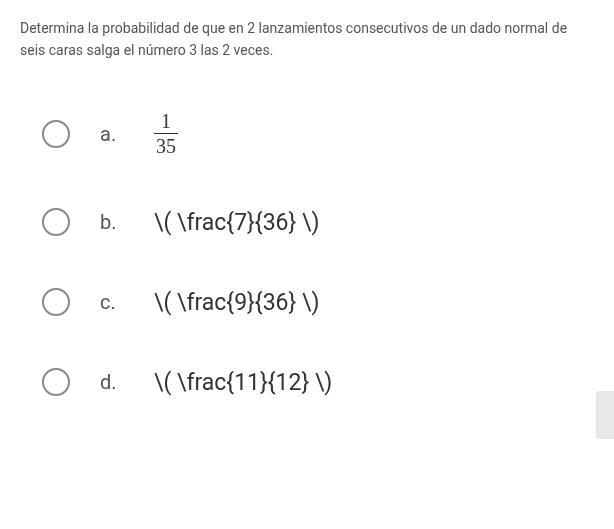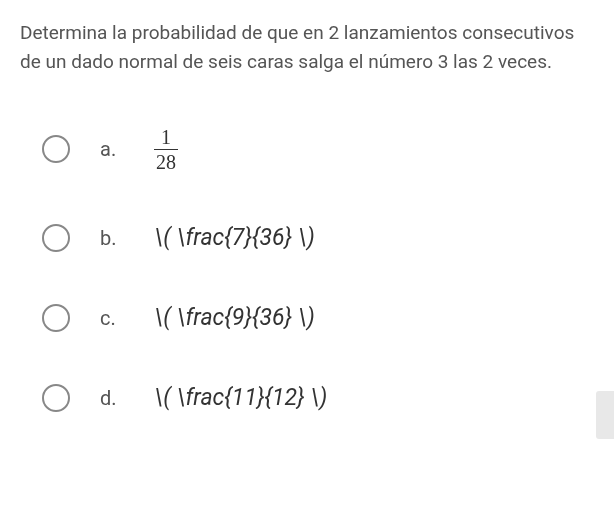--- a/index.html
+++ b/index.html
@@ -10,21 +10,21 @@
     body {
       font-family: -apple-system, BlinkMacSystemFont, 'Segoe UI', Roboto, sans-serif;
       background: #fff;
       width: 614px;
       height: 529px;
       padding: 18px 20px;
       color: #444;
       position: relative;
     }
     .question-text {
-      font-size: 19px;
+      font-size: 14px;
       line-height: 1.55;
       color: #555;
       margin-bottom: 50px;
     }
     .options {
       display: flex;
       flex-direction: column;
       gap: 52px;
       padding-left: 22px;
     }
@@ -65,21 +65,20 @@
       padding: 0 2px 2px 2px;
     }
     .fraction .den {
       border-top: 1.5px solid #333;
       padding: 2px 2px 0 2px;
     }
     .latex-text {
       font-family: -apple-system, BlinkMacSystemFont, 'Segoe UI', Roboto, sans-serif;
       font-size: 23px;
       color: #333;
-      font-style: italic;
     }
     .scroll-indicator {
       position: absolute;
       right: 0;
       bottom: 90px;
       width: 18px;
       height: 48px;
       background: #e8e8e8;
       border-radius: 3px 0 0 3px;
     }
@@ -90,21 +89,21 @@
 <div class="question-text">Determina la probabilidad de que en 2 lanzamientos consecutivos de un dado normal de seis caras salga el número 3 las 2 veces.</div>
 
 <div class="options">
 
   <div class="option-row">
     <div class="radio"></div>
     <span class="option-label">a.</span>
     <span class="option-content">
       <span class="fraction">
         <span class="num">1</span>
-        <span class="den">28</span>
+        <span class="den">35</span>
       </span>
     </span>
   </div>
 
   <div class="option-row">
     <div class="radio"></div>
     <span class="option-label">b.</span>
     <span class="option-content latex-text">\( \frac{7}{36} \)</span>
   </div>
 

